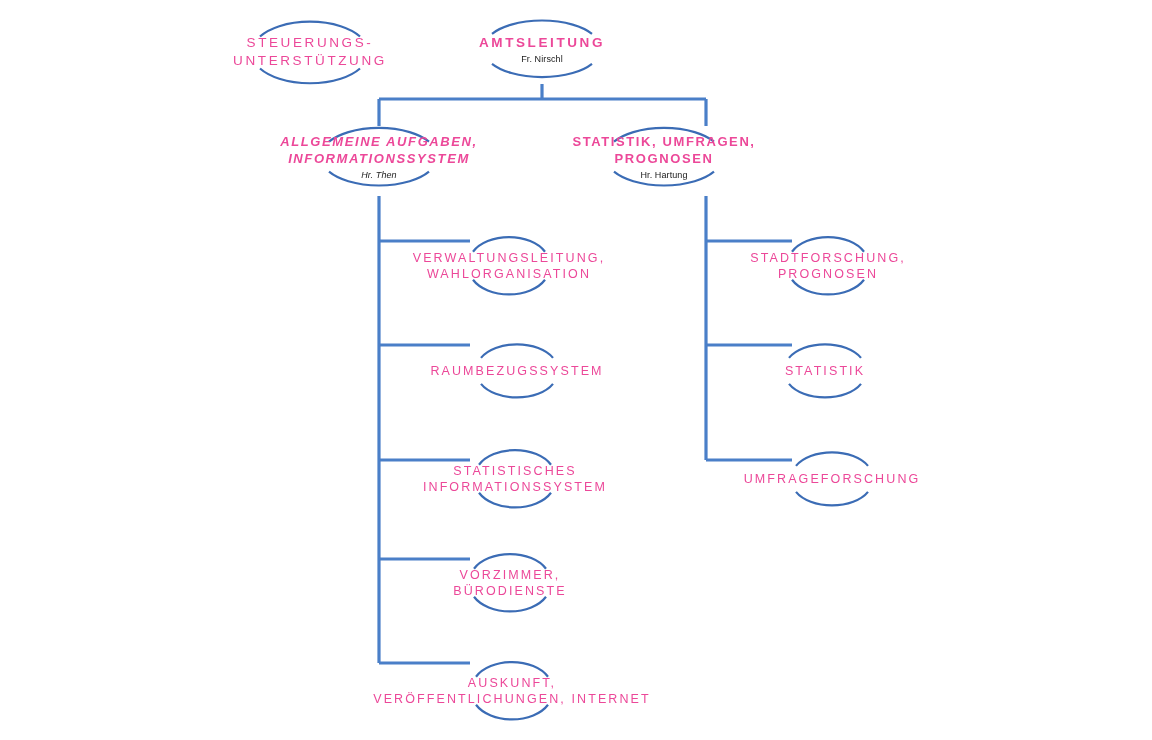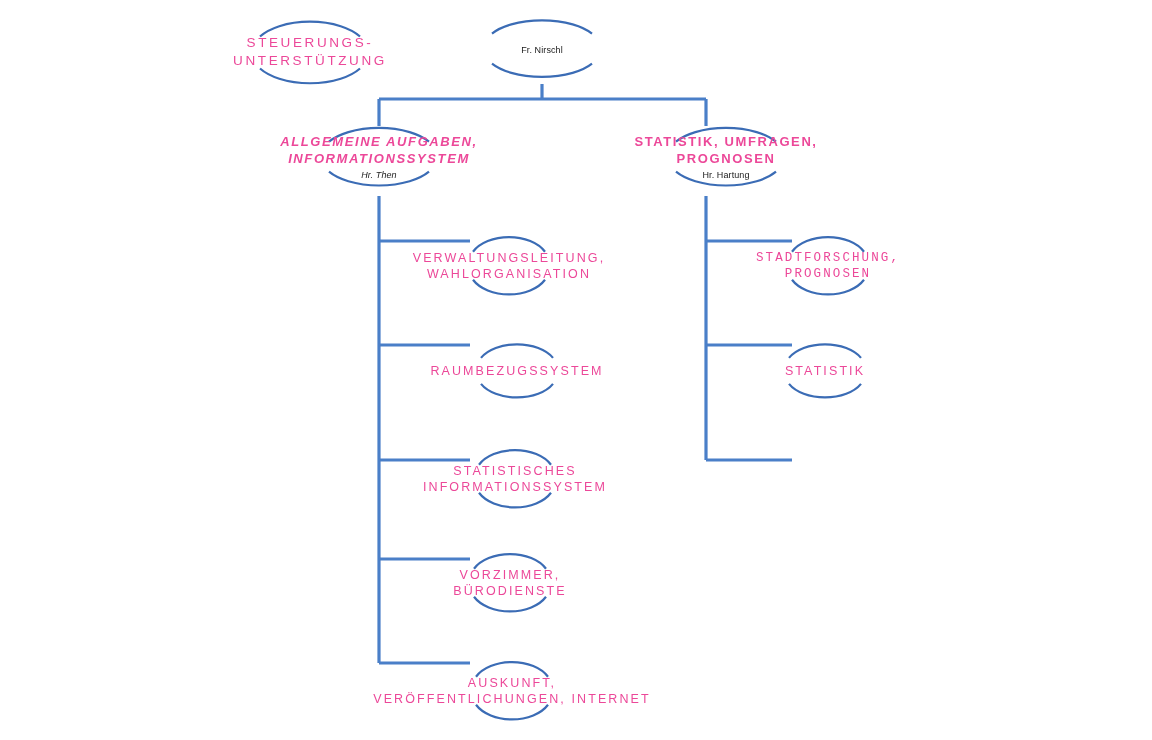--- a/index.html
+++ b/index.html
@@ -117,37 +117,38 @@
 Unterstützung</div>
     </div>
   </div>
 
   <div class="node lvl-root" style="left:542px; top:49px; width:240px;">
     <svg class="node-arcs" width="116" height="82" viewBox="0 0 116 82">
       <path d="M 8,26 A 58 27 0 0 1 108,26" fill="none" stroke="#3b6cb5" stroke-width="2.2"></path>
       <path d="M 8,56 A 58 27 0 0 0 108,56" fill="none" stroke="#3b6cb5" stroke-width="2.2"></path>
     </svg>
     <div class="node-text">
+      <div class="node-title">Amtsleitung</div>
       <div class="node-subtitle">Fr. Nirschl</div>
     </div>
   </div>
 
   <div class="node lvl-dept" style="left:379px; top:157px; width:300px;font-style:italic;">
     <svg class="node-arcs" width="116" height="86" viewBox="0 0 116 86">
       <path d="M 8,28 A 58 28 0 0 1 108,28" fill="none" stroke="#3b6cb5" stroke-width="2.2"></path>
       <path d="M 8,58 A 58 28 0 0 0 108,58" fill="none" stroke="#3b6cb5" stroke-width="2.2"></path>
     </svg>
     <div class="node-text">
       <div class="node-title">Allgemeine Aufgaben,
 Informationssystem</div>
       <div class="node-subtitle">Hr. Then</div>
     </div>
   </div>
 
-  <div class="node lvl-dept" style="left:726px; top:157px; width:290px;">
+  <div class="node lvl-dept" style="left:664px; top:157px; width:290px;">
     <svg class="node-arcs" width="116" height="86" viewBox="0 0 116 86">
       <path d="M 8,28 A 58 28 0 0 1 108,28" fill="none" stroke="#3b6cb5" stroke-width="2.2"></path>
       <path d="M 8,58 A 58 28 0 0 0 108,58" fill="none" stroke="#3b6cb5" stroke-width="2.2"></path>
     </svg>
     <div class="node-text">
       <div class="node-title">Statistik, Umfragen,
 Prognosen</div>
       <div class="node-subtitle">Hr. Hartung</div>
     </div>
   </div>
@@ -199,35 +200,44 @@
     <svg class="node-arcs" width="80" height="80" viewBox="0 0 80 80">
       <path d="M 4,26 A 40 26 0 0 1 76,26" fill="none" stroke="#3b6cb5" stroke-width="2.2"></path>
       <path d="M 4,54 A 40 26 0 0 0 76,54" fill="none" stroke="#3b6cb5" stroke-width="2.2"></path>
     </svg>
     <div class="node-text">
       <div class="node-title">Vorzimmer,
 Bürodienste</div>
     </div>
   </div>
 
-  <div class="node lvl-unit" style="left:828px; top:266px; width:250px;font-family:Liberation Mono, monospace;">
+  <div class="node lvl-unit" style="left:828px; top:266px; width:250px;">
     <svg class="node-arcs" width="80" height="80" viewBox="0 0 80 80">
       <path d="M 4,26 A 40 26 0 0 1 76,26" fill="none" stroke="#3b6cb5" stroke-width="2.2"></path>
       <path d="M 4,54 A 40 26 0 0 0 76,54" fill="none" stroke="#3b6cb5" stroke-width="2.2"></path>
     </svg>
     <div class="node-text">
       <div class="node-title">Stadtforschung,
 Prognosen</div>
     </div>
   </div>
 
   <div class="node lvl-unit" style="left:825px; top:371px; width:250px;">
     <svg class="node-arcs" width="80" height="74" viewBox="0 0 80 74">
       <path d="M 4,24 A 40 24 0 0 1 76,24" fill="none" stroke="#3b6cb5" stroke-width="2.2"></path>
       <path d="M 4,50 A 40 24 0 0 0 76,50" fill="none" stroke="#3b6cb5" stroke-width="2.2"></path>
     </svg>
     <div class="node-text">
       <div class="node-title">Statistik</div>
     </div>
   </div>
 
+  <div class="node lvl-unit" style="left:832px; top:479px; width:280px;">
+    <svg class="node-arcs" width="80" height="74" viewBox="0 0 80 74">
+      <path d="M 4,24 A 40 24 0 0 1 76,24" fill="none" stroke="#3b6cb5" stroke-width="2.2"></path>
+      <path d="M 4,50 A 40 24 0 0 0 76,50" fill="none" stroke="#3b6cb5" stroke-width="2.2"></path>
+    </svg>
+    <div class="node-text">
+      <div class="node-title">Umfrageforschung</div>
+    </div>
+  </div>
 
 </div>
 
 </body></html>

